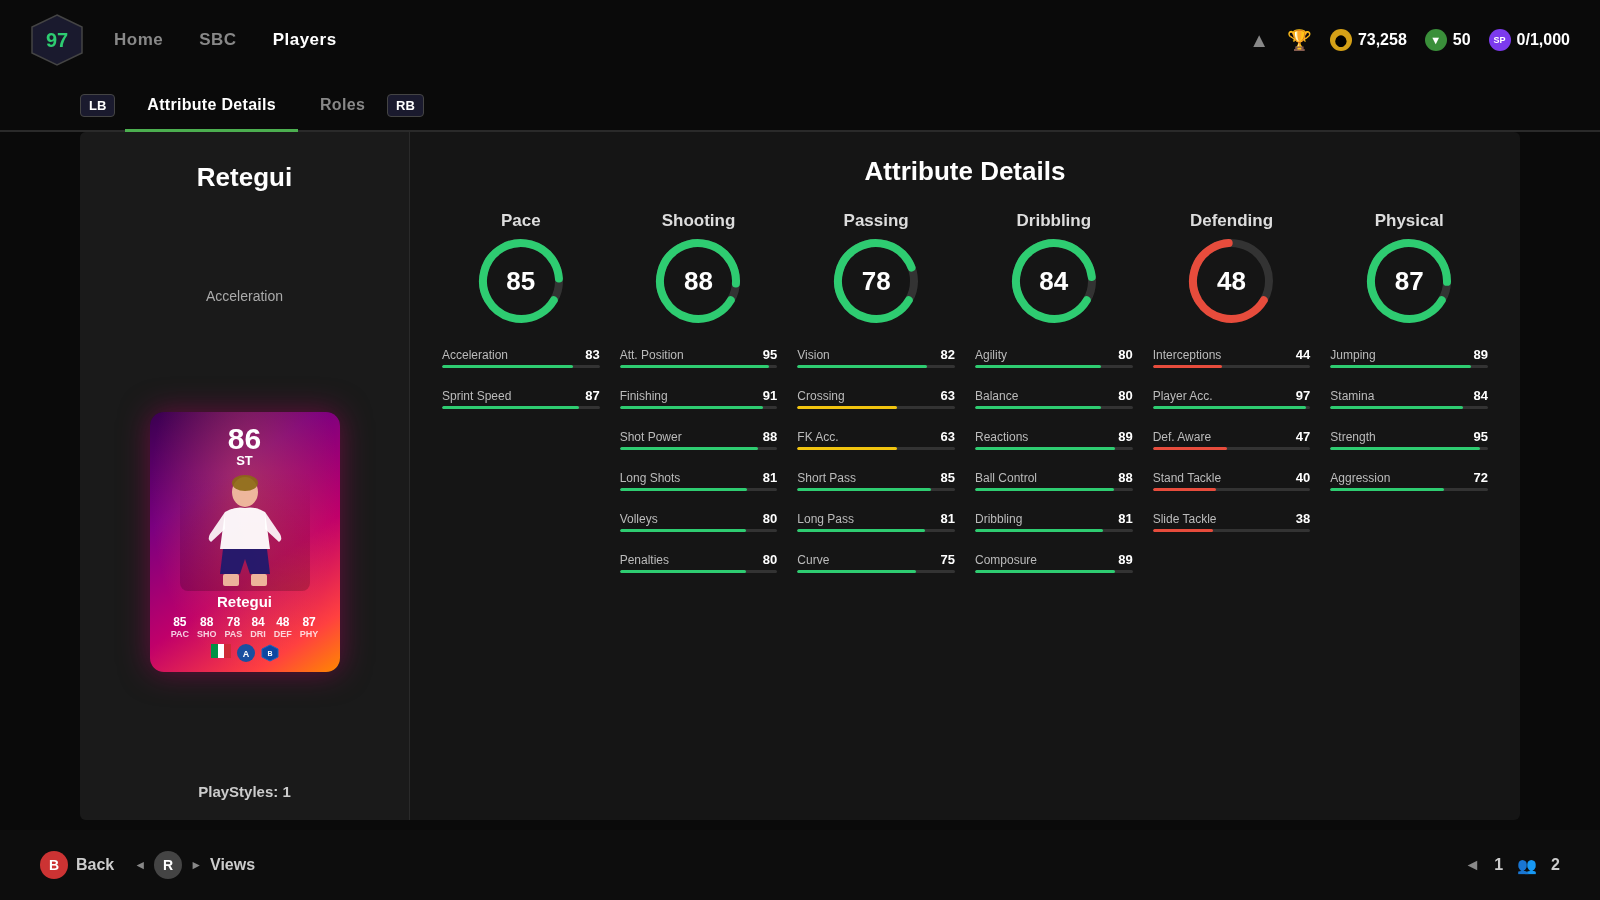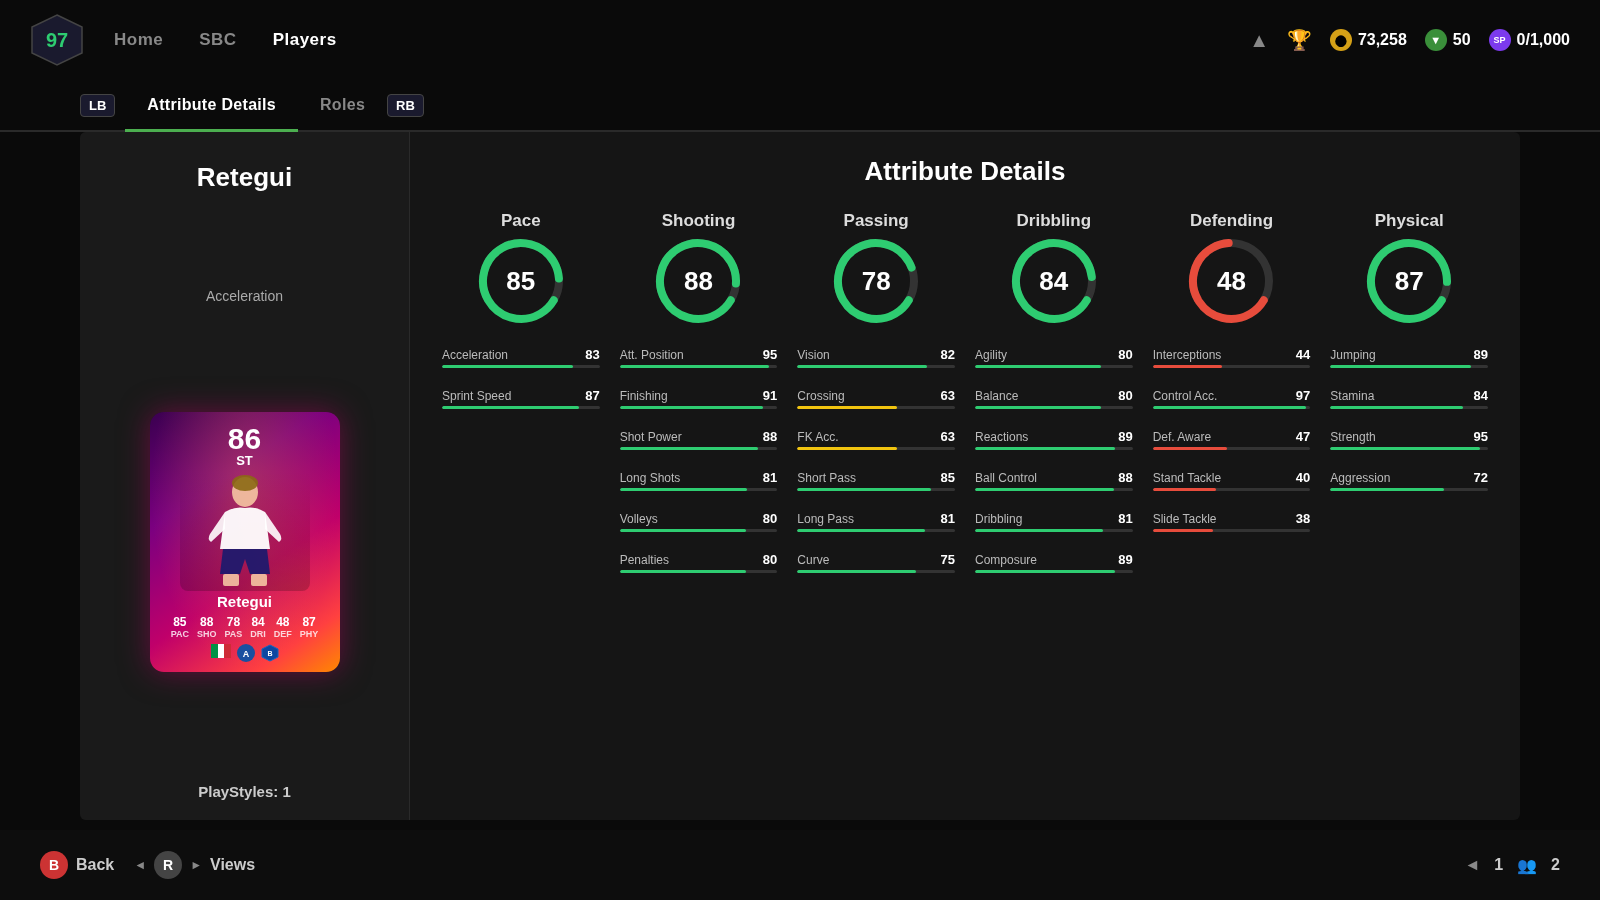--- a/index.html
+++ b/index.html
@@ -764,21 +764,21 @@
         <div class="stat-header">
           <span class="stat-name">Interceptions</span>
           <span class="stat-val">44</span>
         </div>
         <div class="stat-bar-bg">
           <div class="stat-bar-fill bar-red" style="width:44%"></div>
         </div>
       </div>
             <div class="stat-row">
         <div class="stat-header">
-          <span class="stat-name">Control Acc.</span>
+          <span class="stat-name">Player Acc.</span>
           <span class="stat-val">97</span>
         </div>
         <div class="stat-bar-bg">
           <div class="stat-bar-fill bar-green" style="width:97%"></div>
         </div>
       </div>
             <div class="stat-row">
         <div class="stat-header">
           <span class="stat-name">Def. Aware</span>
           <span class="stat-val">47</span>

